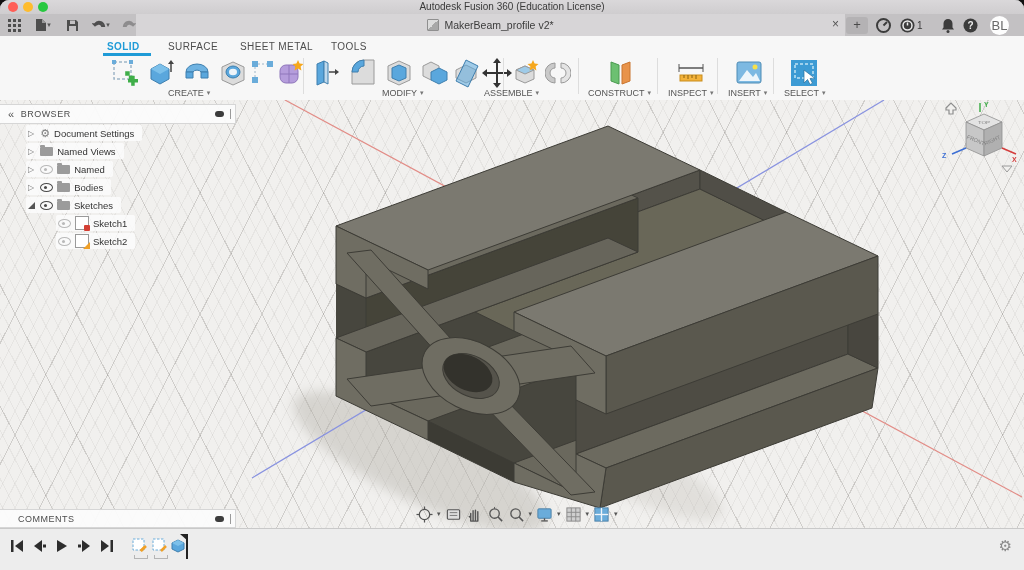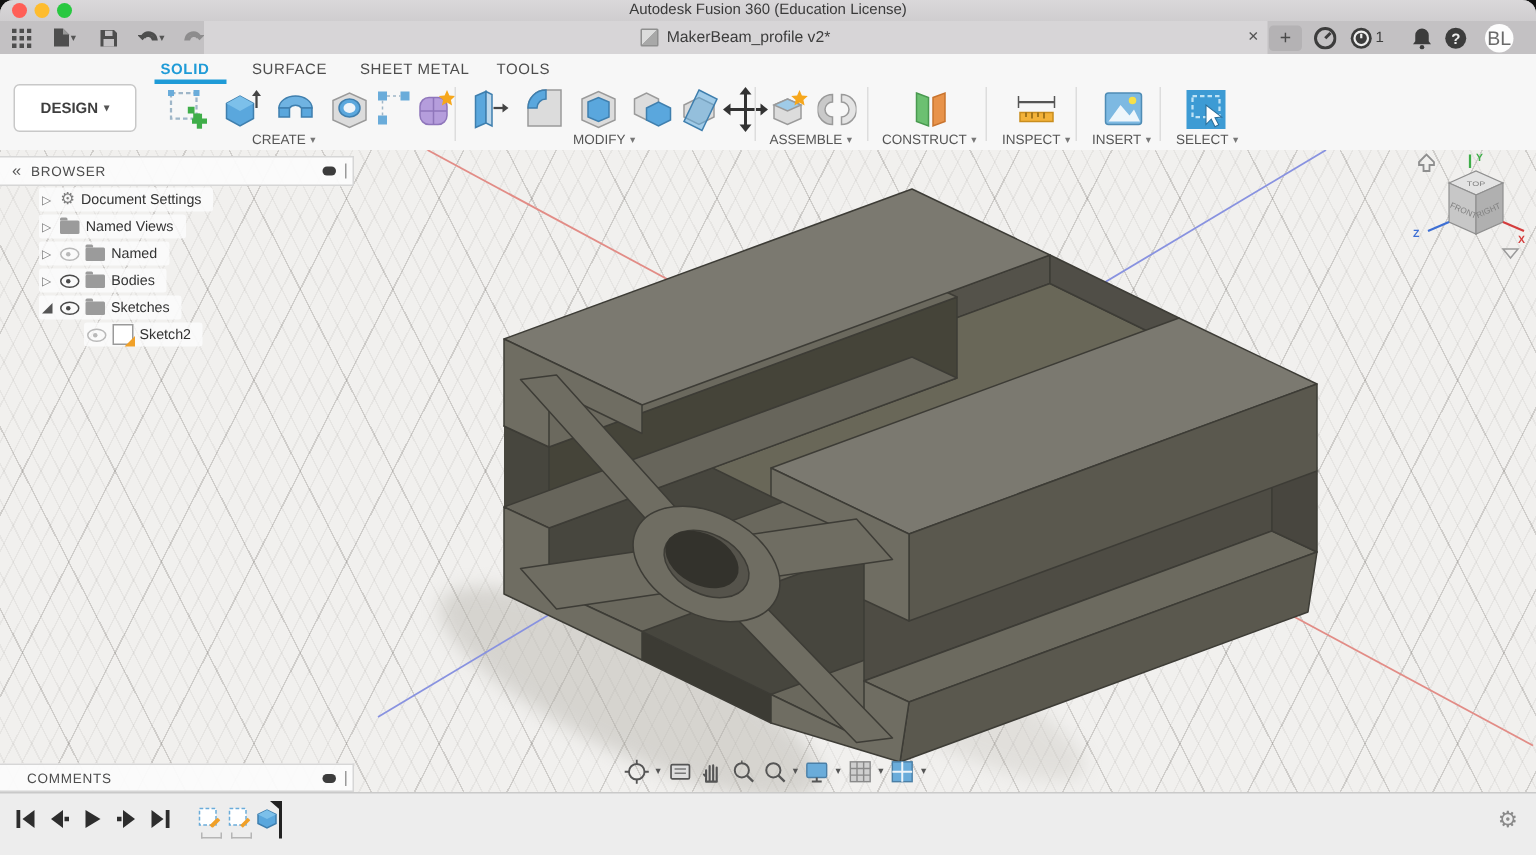--- a/index.html
+++ b/index.html
@@ -174,24 +174,20 @@
     <div class="ts-right" style="left:963px">
       <svg width="15" height="15">
         <circle cx="7.5" cy="7.5" r="7" fill="#3c3c3c"></circle>
         <text x="7.5" y="11" text-anchor="middle" font-size="10" font-weight="bold" fill="#ededed">?</text>
         </svg>
     </div>
     <div id="avatar">BL</div>
   </div>
 
   <div id="toolbar">
-    <div id="design-btn">
-      <span>DESIGN</span>
-      <span class="nav-caret">▾</span>
-    </div>
     <div class="tb-tab active" style="left:107px">SOLID</div>
     <div id="solid-underline"></div>
     <div class="tb-tab" style="left:168px">SURFACE</div>
     <div class="tb-tab" style="left:240px">SHEET METAL</div>
     <div class="tb-tab" style="left:331px">TOOLS</div>
 
     <div class="tb-ic" style="left:110px">
       <svg width="30" height="30">
         <rect x="4" y="4" width="17" height="17" fill="none" stroke="#9fb6c8" stroke-width="1.5" stroke-dasharray="3,2"></rect>
         <rect x="2" y="2" width="4" height="4" fill="#6aacda"></rect>
@@ -304,21 +300,21 @@
         <path d="M13,8 L22,12 L13,16 L4,12 Z" fill="#9fcbe8" stroke="#9a9a9a"></path>
         <path d="M21,2 l1.6,3.6 3.9,.4 -2.9,2.6 .8,3.8 -3.4,-2 -3.4,2 .8,-3.8 -2.9,-2.6 3.9,-.4 z" fill="#f6a71c"></path>
         </svg>
     </div>
     <div class="tb-ic" style="left:545px;width:24px">
       <svg width="26" height="30">
         <path d="M10,5 a9,9 0 0 0 0,20 l0,-5 a5,5 0 0 1 0,-10 z" fill="#c9c9c9" stroke="#9a9a9a"></path>
         <path d="M16,5 a9,9 0 0 1 0,20 l0,-5 a5,5 0 0 0 0,-10 z" fill="#e4e4e4" stroke="#9a9a9a"></path>
         </svg>
     </div>
-    <div class="grp-label" style="left:513px">
+    <div class="grp-label" style="left:484px">
       <span>ASSEMBLE</span>
         <span class="caret">▾</span>
     </div>
     <div class="tb-sep" style="left:578px"></div>
 
     <div class="tb-ic" style="left:605px">
       <svg width="30" height="30">
         <path d="M6,4 L14,7 L14,26 L6,23 Z" fill="#6cc071" stroke="#4a9a50"></path>
         <path d="M17,7 L25,4 L25,23 L17,26 Z" fill="#e8934a" stroke="#c9742e"></path>
         </svg>
@@ -492,20 +488,27 @@
       <div class="wrap">
         <div class="tri-open"></div>
         <div class="eye"></div>
         <div class="folder"></div>
         <span>Sketches</span>
       </div>
     </div>
     <div class="b-row" style="padding-left:56px">
       <div class="wrap">
         <div class="eye off"></div>
+        <div class="sk-ic lock"></div>
+        <span>Sketch1</span>
+      </div>
+    </div>
+    <div class="b-row" style="padding-left:56px">
+      <div class="wrap">
+        <div class="eye off"></div>
         <div class="sk-ic pencil"></div>
         <span>Sketch2</span>
       </div>
     </div>
   </div>
 
   <div id="comments">
     <span>COMMENTS</span>
     <div class="hdr-dot"></div>
     <div class="hdr-grip"></div>

